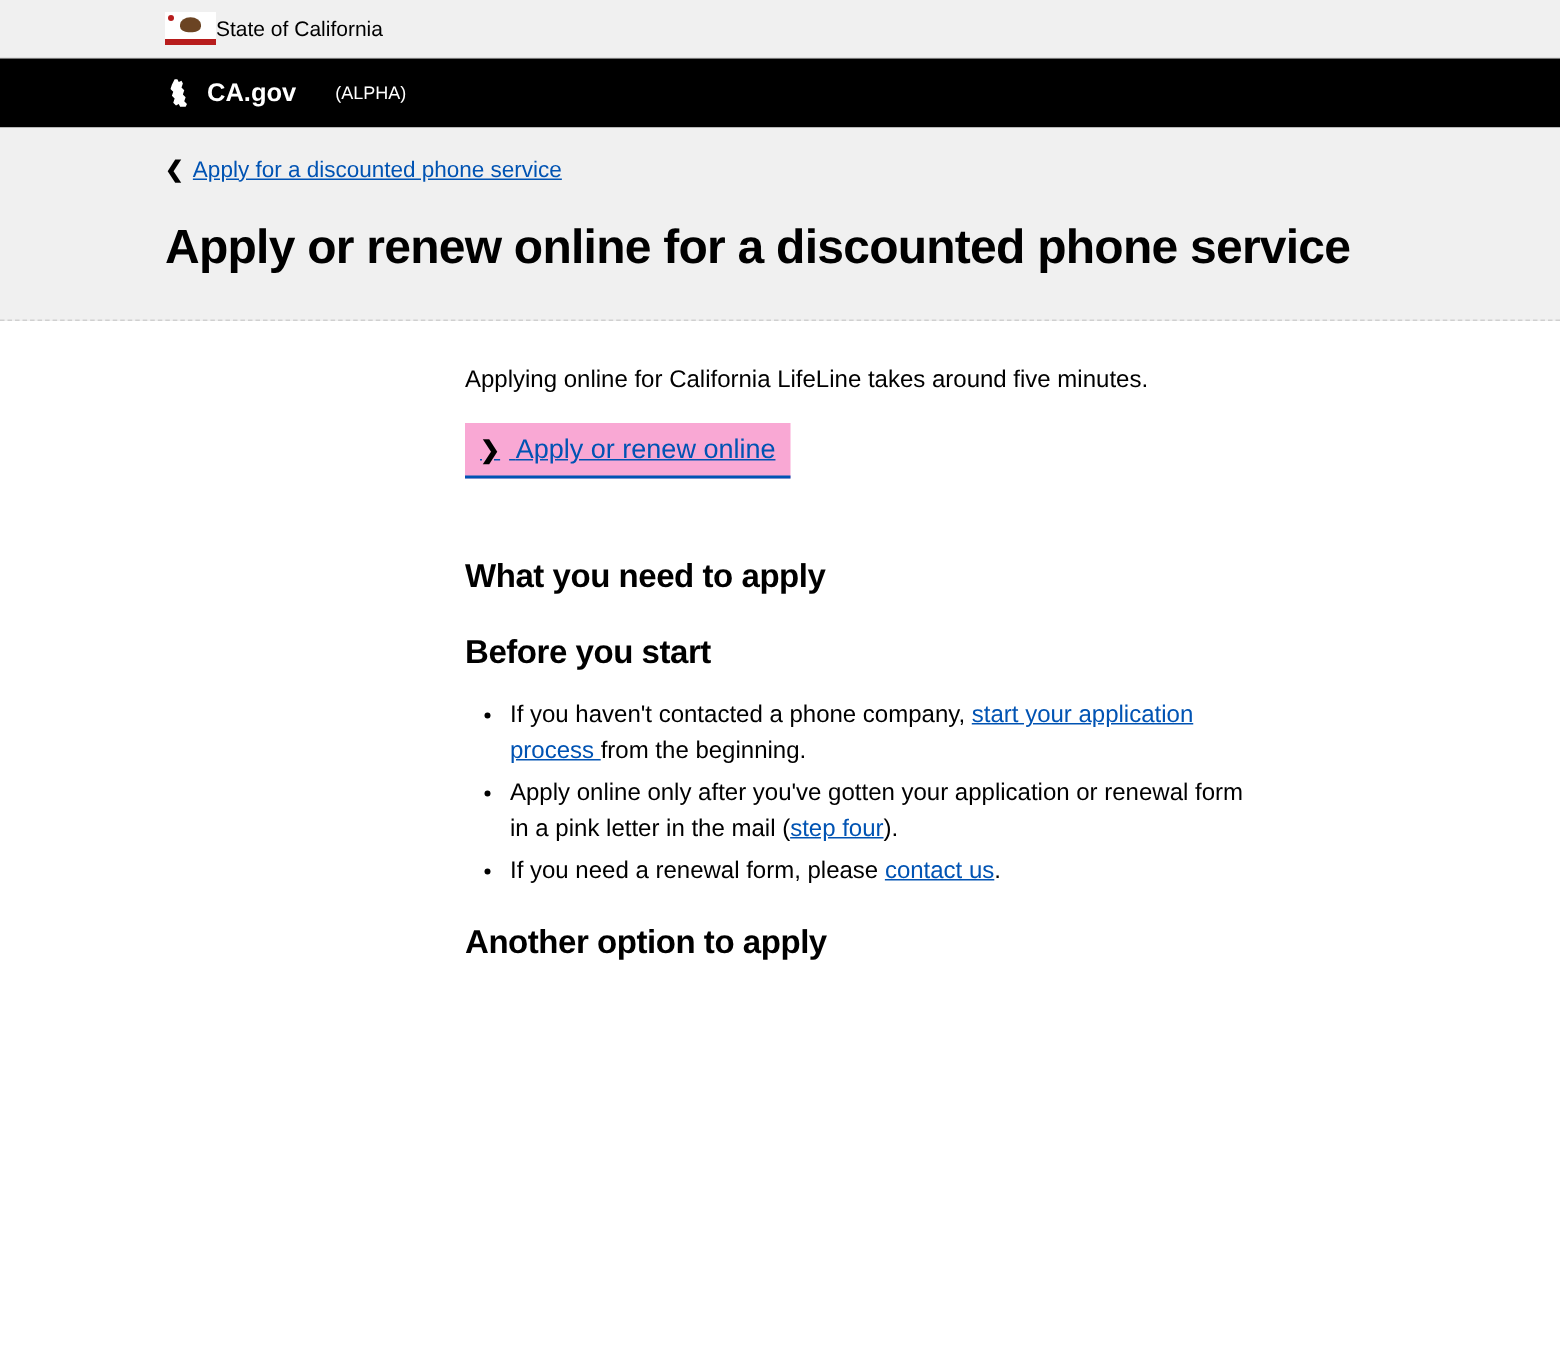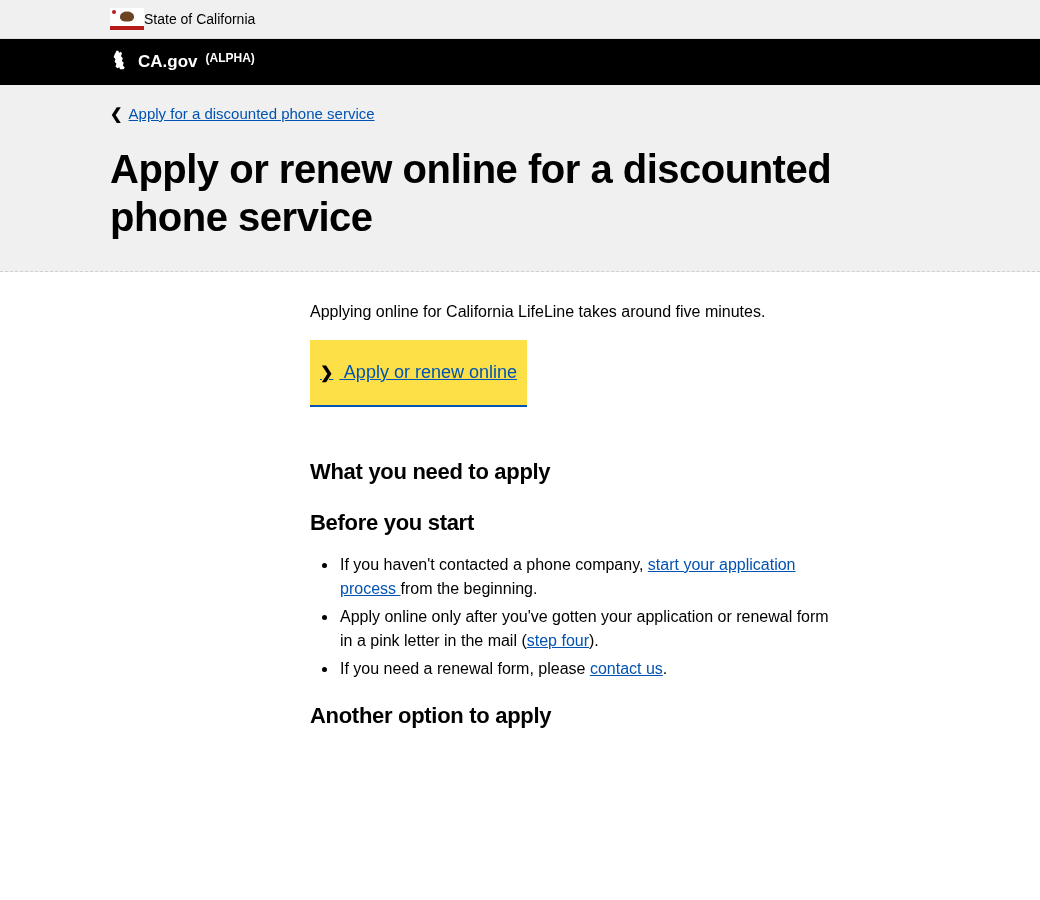--- a/index.html
+++ b/index.html
@@ -56,31 +56,31 @@
       border-radius: 50%;
     }
     
     .black-bar {
       background: #000;
       color: #fff;
       padding: 10px 0;
     }
     .branding {
       display: flex;
-      align-items: flex-start;
+      align-items: center;
       gap: 6px;
       padding-left: 110px;
     }
     .ca-icon {
       width: 22px;
       height: 22px;
       display: inline-block;
     }
     .brand-text { font-weight: 700; font-size: 17px; }
-    .brand-alpha { font-size: 12px; font-weight: 700; vertical-align: super; margin-left: 2px; }
+    .brand-alpha { font-size: 12px; font-weight: 400; vertical-align: super; margin-left: 20px; }
     
     .header-section {
       background: #f0f0f0;
       padding: 18px 0 30px;
       border-bottom: 1px dashed #d0d0d0;
     }
     .header-inner { padding-left: 110px; padding-right: 110px; }
     
     .breadcrumb {
       font-size: 15px;
@@ -89,40 +89,40 @@
       align-items: center;
       gap: 6px;
     }
     .chevron-back {
       font-weight: 700;
       color: #000;
       font-size: 15px;
     }
     
     h1.page-title {
-      font-size: 40px;
+      font-size: 32px;
       font-weight: 800;
       letter-spacing: -0.5px;
       line-height: 1.2;
     }
     
     .content {
       padding: 28px 0 50px;
     }
     .content-inner {
       max-width: 640px;
       padding-left: 110px;
     }
     
     .intro-text { margin-bottom: 16px; }
     
     .action-link-box {
       display: inline-block;
-      background: #fde047;
-      padding: 19px 10px;
+      background: #f9a8d4;
+      padding: 4px 10px;
       border-bottom: 2px solid #0053b3;
       margin-bottom: 30px;
     }
     .action-link-box .chev { font-weight: 700; color: #000; margin-right: 6px; }
     .action-link-box .label { color: #0053b3; font-size: 18px; }
     
     h2 { font-size: 22px; font-weight: 800; margin: 18px 0 14px; letter-spacing: -0.3px; }
     
     p.body-text { margin-bottom: 14px; }
     

